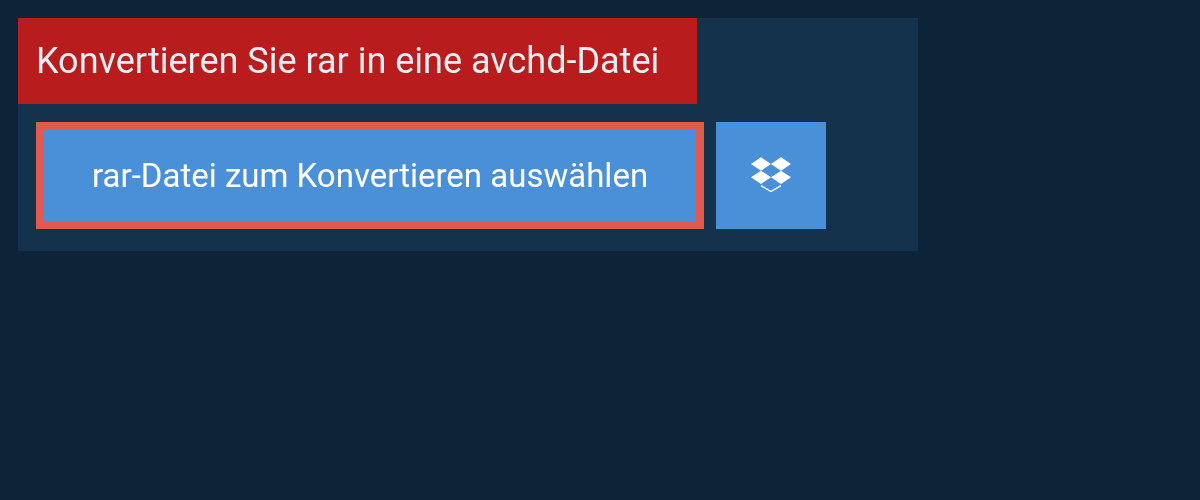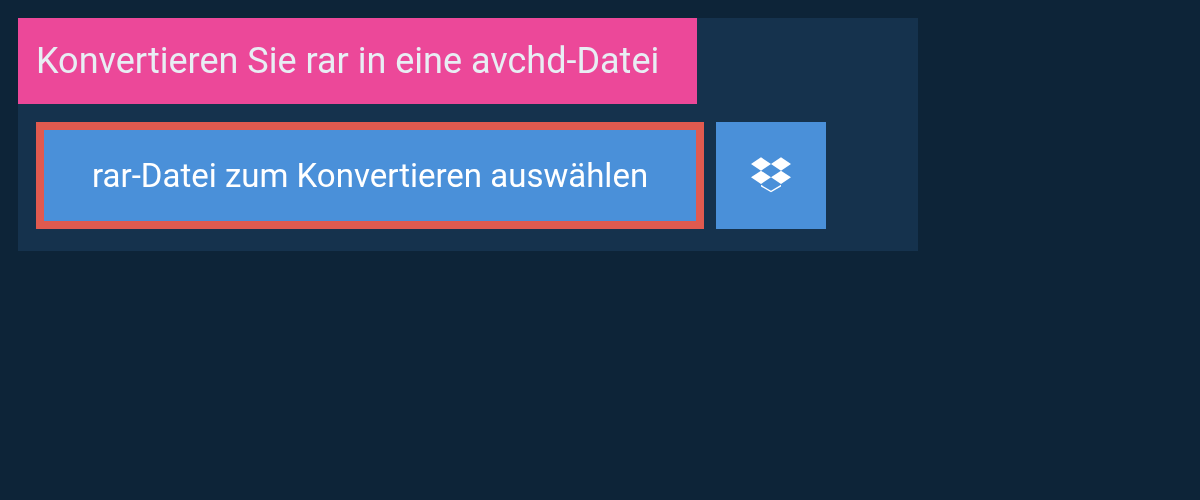--- a/index.html
+++ b/index.html
@@ -14,21 +14,21 @@
       font-family: -apple-system, BlinkMacSystemFont, "Segoe UI", Roboto, Helvetica, Arial, sans-serif;
       overflow: hidden;
     }
     .panel {
       background-color: #15324d;
       margin: 18px;
       width: 900px;
       padding-bottom: 22px;
     }
     .heading-tab {
-      background-color: #ec4899;
+      background-color: #b91c1c;
       display: inline-block;
       padding: 22px 38px 22px 18px;
       color: #e8eef4;
       font-size: 36px;
       font-weight: 400;
     }
     .button-row {
       display: flex;
       gap: 12px;
       padding: 18px 18px 0 18px;

